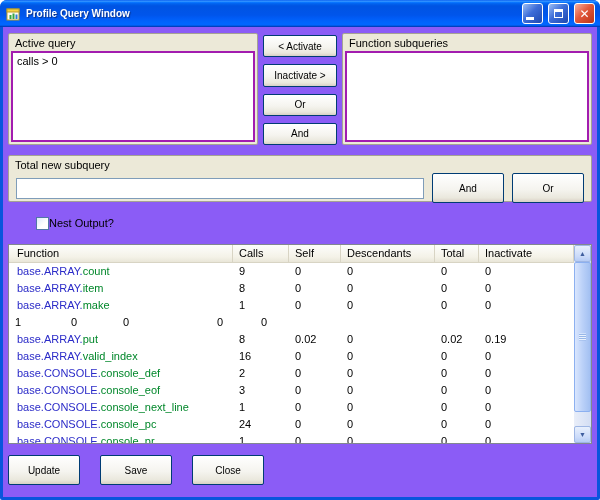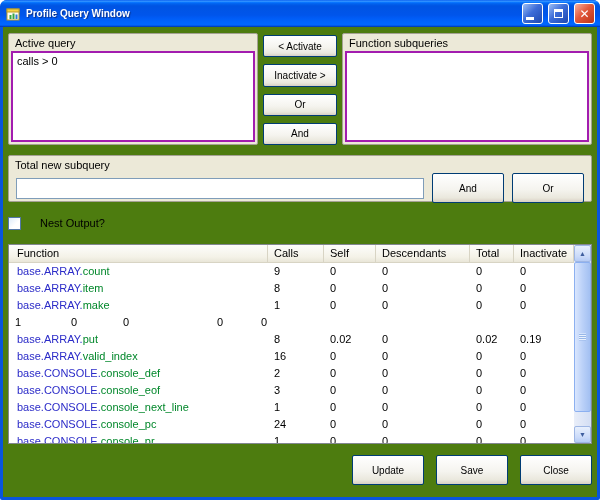--- a/index.html
+++ b/index.html
@@ -15,21 +15,21 @@
   .title-icon { width: 16px; height: 16px; flex: none; }
   .title-text { flex: 1; color: #fff; font-weight: bold; font-size: 10px; text-shadow: 1px 1px 1px #09318A; white-space: nowrap; overflow: hidden; }
   .tb-btn { width: 21px; height: 21px; flex: none; border: 1px solid #fff; border-radius: 3px; display: flex; align-items: center; justify-content: center; margin-left: 1px; }
   .tb-btn.blue { background: linear-gradient(135deg,#9CBEF5 0%,#3D6CD8 45%,#1E48B0 100%); }
   .tb-btn.red  { background: linear-gradient(135deg,#F8B0A0 0%,#E2593C 45%,#BC3317 100%); }
   .tb-btn.min  { align-items: flex-end; justify-content: flex-start; padding: 0 0 3px 3px; }
   .glyph-min { width: 8px; height: 3px; background: #fff; }
   .glyph-max { width: 9px; height: 9px; border: 1px solid #fff; border-top-width: 3px; }
   .glyph-close { color: #fff; font-weight: bold; font-size: 12px; line-height: 1; font-family: "DejaVu Sans", sans-serif; }
 
-  .client { position: absolute; left: 3px; right: 3px; top: 27px; bottom: 3px; background: #4d7c0f; padding: 6px 5px 12px 5px; display: flex; flex-direction: column; }
+  .client { position: absolute; left: 3px; right: 3px; top: 27px; bottom: 3px; background: #8b5cf6; padding: 6px 5px 12px 5px; display: flex; flex-direction: column; }
 
   .frame { border: 1px solid #A5A294; border-radius: 2px; background: #ECE9D8; }
   .frame-label { padding: 3px 6px 2px 6px; color: #000; white-space: nowrap; }
 
   .top-row { display: flex; height: 112px; flex: none; }
   .qframe { width: 250px; display: flex; flex-direction: column; }
   .qframe.right { flex: 1; width: auto; }
   .listbox { flex: 1; margin: 0 2px 2px 2px; background: #fff; border: 2px solid #a21caf; overflow: hidden; }
   .query-item { padding: 2px 4px; color: #000; }
 
@@ -40,47 +40,47 @@
     font-family: "Liberation Sans", "DejaVu Sans", sans-serif; font-size: 10px;
     background: linear-gradient(180deg,#FFFFFF 0%,#F5F4EF 55%,#EAE8DD 85%,#D8D0C4 100%);
   }
   .btn.w74 { width: 74px; }
   .btn.w72 { width: 72px; }
 
   .define-frame { margin-top: 10px; height: 47px; flex: none; display: flex; flex-direction: column; }
   .define-row { display: flex; align-items: center; gap: 8px; padding: 0 7px 6px 7px; }
   .textbox { flex: 1; height: 21px; border: 1px solid #7F9DB9; background: #fff; padding: 2px 4px; font-family: "Liberation Sans", "DejaVu Sans", sans-serif; font-size: 11px; border-radius: 0; }
 
-  .nest-row { margin-top: 13px; height: 16px; flex: none; display: flex; align-items: center; gap: 19px; }
+  .nest-row { margin-top: 13px; height: 16px; flex: none; display: flex; align-items: center; gap: 0; margin-left: 28px; }
   .checkbox { width: 13px; height: 13px; border: 1px solid #5277A7; background: linear-gradient(135deg,#DDEBFA 0%,#FFFFFF 60%); flex: none; }
 
   .table-frame { margin-top: 13px; height: 200px; flex: none; border: 1px solid #828790; background: #fff; display: flex; }
   .table-main { flex: 1; display: flex; flex-direction: column; overflow: hidden; min-width: 0; }
   .table-header { display: flex; height: 18px; flex: none; background: linear-gradient(180deg,#FDFDFB 0%,#F4F2E8 70%,#E9E6D8 100%); border-bottom: 1px solid #D8D4C4; }
   .hcell { padding: 2px 4px 0 6px; border-right: 1px solid #D8D4C4; white-space: nowrap; overflow: hidden; color: #000; }
   .table-body { flex: 1; overflow: hidden; }
   .trow { display: flex; height: 17px; line-height: 16px; background: #fff; }
   .tcell { padding: 0 4px 0 6px; white-space: nowrap; overflow: hidden; color: #000; }
-  .col0 { width: 259px; flex: none; } .hcell.col0, .tcell.col0 { padding-left: 8px; }
+  .col0 { width: 224px; flex: none; } .hcell.col0, .tcell.col0 { padding-left: 8px; }
   .col1 { width: 56px; flex: none; }
   .col2 { width: 52px; flex: none; }
   .col3 { width: 94px; flex: none; }
   .col4 { width: 44px; flex: none; }
   .col5 { flex: 1; min-width: 0; }
   .fn-prefix { color: var(--class-text, #2B2BC8); }
   .fn-name { color: var(--feature-text, #00872A); }
 
   .vscrollbar { width: 17px; flex: none; display: flex; flex-direction: column; background: linear-gradient(90deg,#E9EEF9,#D3DEF4); }
   .sb-btn { height: 17px; flex: none; display: flex; align-items: center; justify-content: center; background: linear-gradient(180deg,#E8F0FD 0%,#CADAF9 70%,#B6CCF5 100%); border: 1px solid #9EB6E4; border-radius: 2px; color: #3F5E9E; font-size: 7px; line-height: 1; }
   .sb-track { flex: 1; position: relative; }
   .sb-thumb { position: absolute; top: 0; left: 0; right: 0; height: 150px; border: 1px solid #8CB0F0; border-radius: 2px; background: linear-gradient(90deg,#D9E6FE 0%,#BBD1F8 50%,#A3C0F2 100%); }
   .sb-thumb::after { content: ""; position: absolute; left: 4px; right: 4px; top: 50%; height: 7px; transform: translateY(-50%);
     background: repeating-linear-gradient(180deg, #EAF2FE 0 1px, #98B7E8 1px 2px); }
 
-  .bottom-row { margin-top: auto; display: flex; justify-content: flex-end; gap: 12px; }
+  .bottom-row { margin-top: auto; display: flex; gap: 20px; }
 </style>
 </head>
 <body>
 
 <div class="window">
 
   <div class="titlebar">
     <span class="title-icon">
       <svg width="16" height="16" viewBox="0 0 16 16">
         <rect x="1" y="3" width="12" height="11" fill="#FFFDF0" stroke="#B89B28"></rect>

